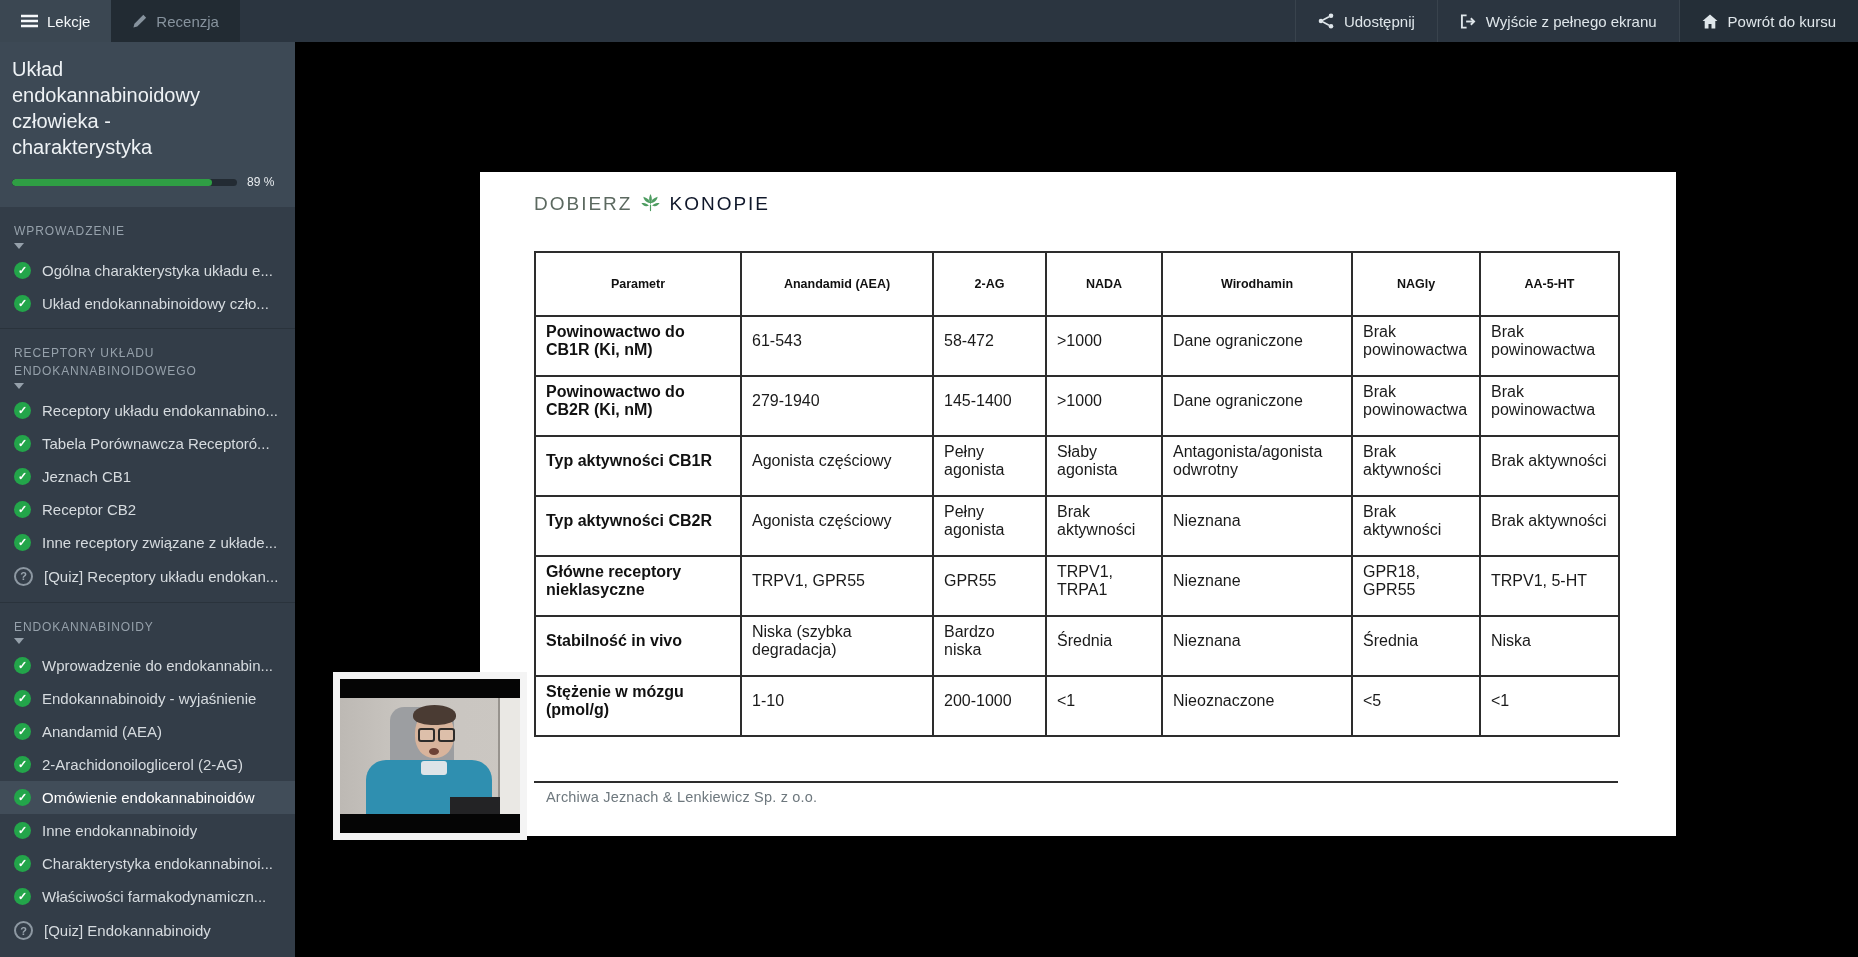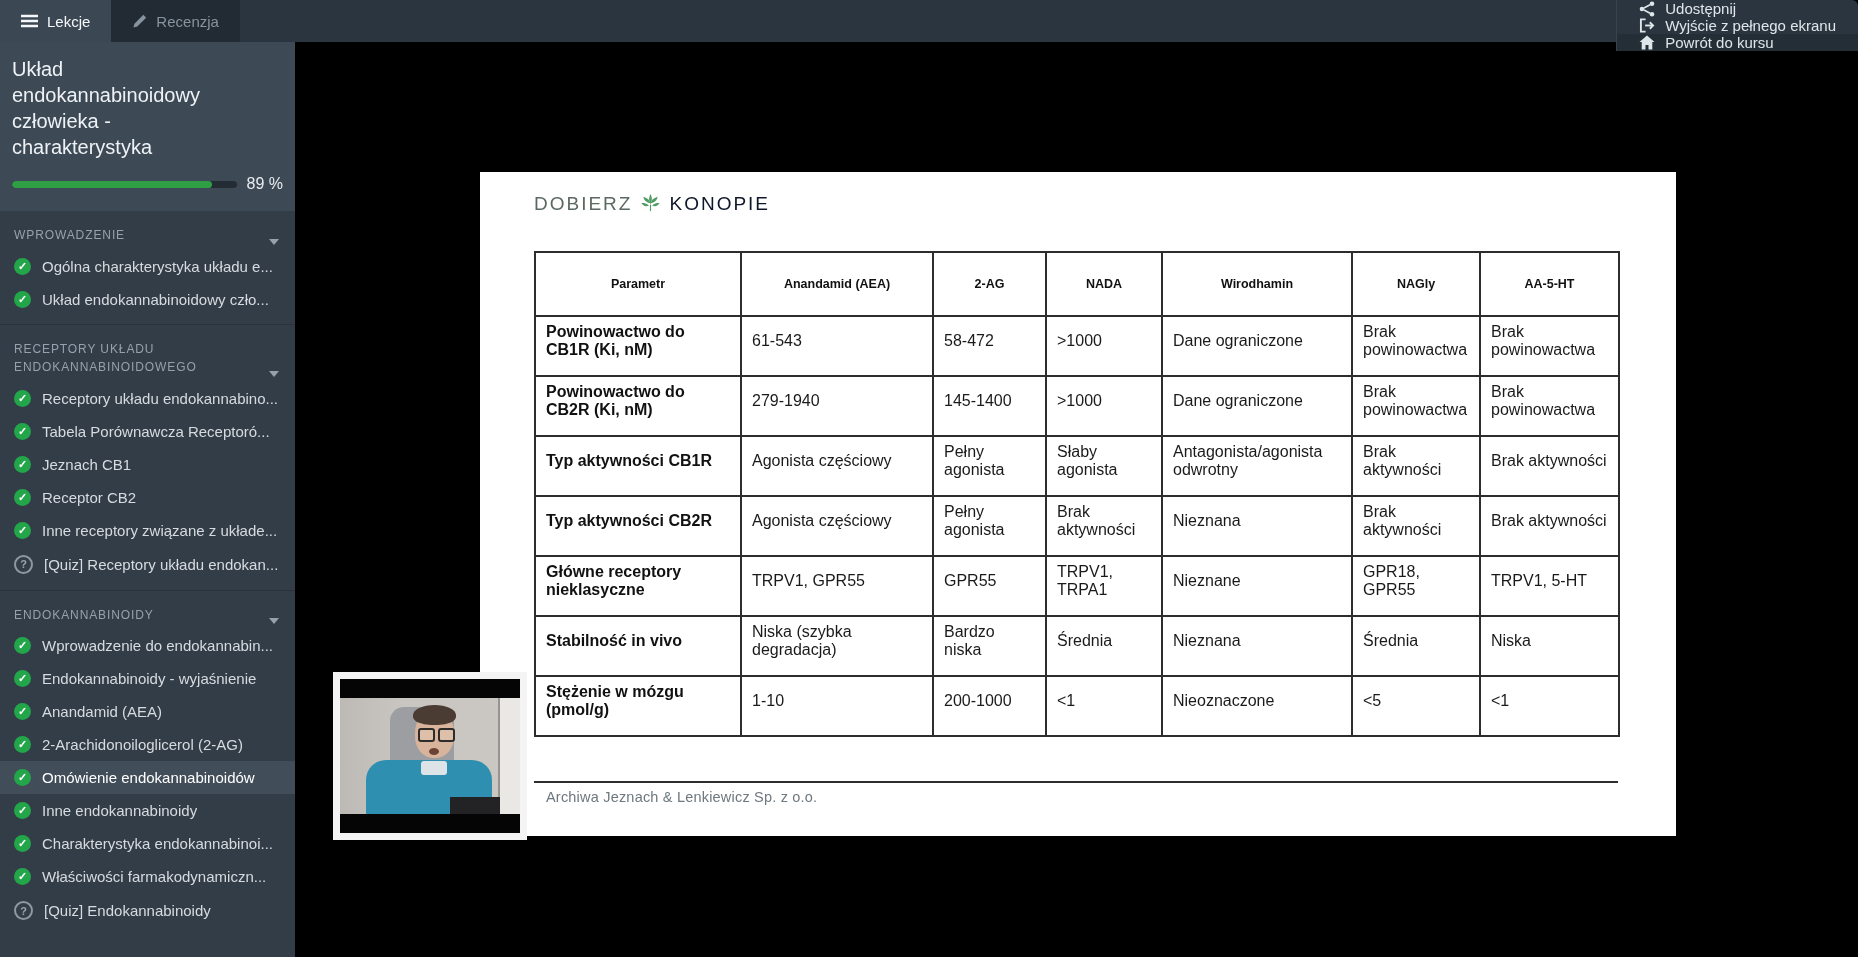--- a/index.html
+++ b/index.html
@@ -8,35 +8,35 @@
     font-family:"Liberation Sans",sans-serif;
     -webkit-font-smoothing:antialiased;
   }
   
   .topbar{position:absolute;top:0;left:0;width:1858px;height:42px;background:#2b3540;display:flex;z-index:40;border-radius:6px;}
   .tabs{display:flex;height:42px;}
   .tab{display:flex;align-items:center;gap:9px;padding:0 21px;font-size:15px;cursor:pointer;}
   .tab.active{background:#3b4752;color:#f5f8fa;}
   .tab.inactive{background:#222b33;color:#87939e;}
   .topbar-spacer{flex:1;}
-  .actions{display:flex;height:42px;flex-direction:column;}
+  .actions{display:flex;height:42px;}
   .action{display:flex;align-items:center;gap:10px;padding:0 22px;font-size:15px;color:#dfe6ea;border-left:1px solid #39434d;cursor:pointer;}
   .action:last-child{background:#242e37;}
   .icon{display:inline-flex;align-items:center;line-height:0;}
   
   .sidebar{position:absolute;top:42px;left:0;width:295px;bottom:0;background:#333d48;overflow:hidden;z-index:30;}
   .sidebar-header{background:#3d4955;padding:14px 12px 18px 12px;}
   .course-title{color:#eef2f5;font-size:20px;line-height:1.3;max-width:232px;font-weight:400;}
   .progress-row{display:flex;align-items:center;gap:10px;margin-top:15px;}
   .progress-track{width:225px;height:7px;background:#232b33;border-radius:4px;overflow:hidden;}
   .progress-fill{height:100%;background:#2f9e44;border-radius:4px;}
-  .progress-label{color:#e8ecef;font-size:16px;white-space:nowrap;}
+  .progress-label{color:#e8ecef;font-size:12px;white-space:nowrap;}
   .section{border-top:1px solid #2a333c;padding:5px 0 8px 0;}
   .section:first-child{border-top:none;}
-  .section-header{display:flex;justify-content:space-between;align-items:flex-end;padding:10px 16px 5px 14px;cursor:pointer;}
+  .section-header{display:flex;justify-content:space-between;align-items:flex-start;padding:10px 16px 5px 14px;cursor:pointer;flex-direction:column;}
   .section-title{color:#96a1ab;font-size:12px;letter-spacing:0.9px;line-height:1.55;max-width:240px;}
   .chevron{width:0;height:0;border-left:5px solid transparent;border-right:5px solid transparent;border-top:6px solid #96a1ab;margin-top:2px;}
   .item{display:flex;align-items:center;gap:11px;padding:8px 10px 8px 14px;color:#d6dbdf;font-size:15px;white-space:nowrap;overflow:hidden;cursor:pointer;}
   .item.active{background:#414d59;color:#ffffff;}
   .item-label{overflow:hidden;text-overflow:clip;}
   .check{flex:0 0 auto;width:17px;height:17px;border-radius:50%;background:#23a54a;color:#fff;font-size:11px;font-weight:bold;display:inline-flex;align-items:center;justify-content:center;}
   .qmark{flex:0 0 auto;width:15px;height:15px;border-radius:50%;border:2px solid #8d98a2;color:#9aa5af;font-size:11px;font-weight:bold;display:inline-flex;align-items:center;justify-content:center;box-sizing:content-box;width:13px;height:13px;padding:1px;}
   
   .main{position:absolute;left:295px;top:42px;right:0;bottom:0;background:#000;}
   .slide{position:absolute;left:185px;top:130px;width:1196px;height:664px;background:#ffffff;}

